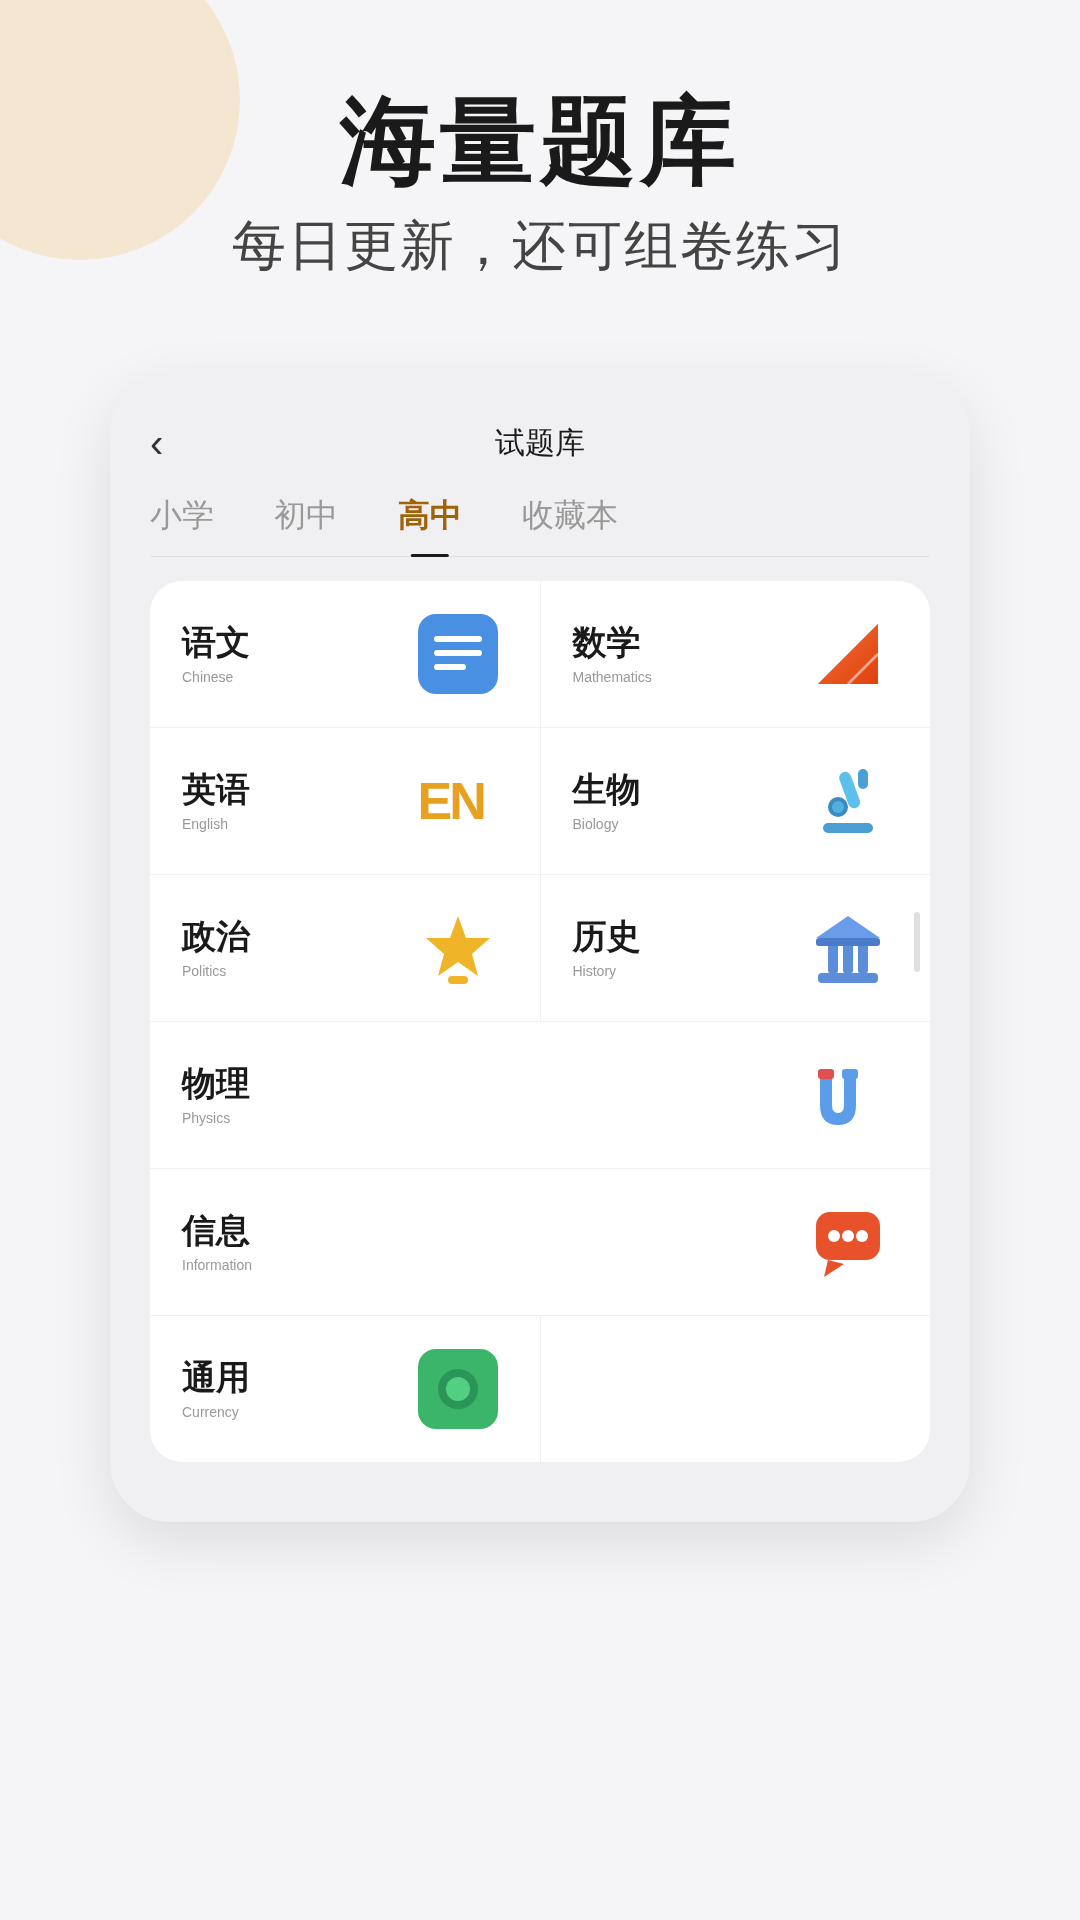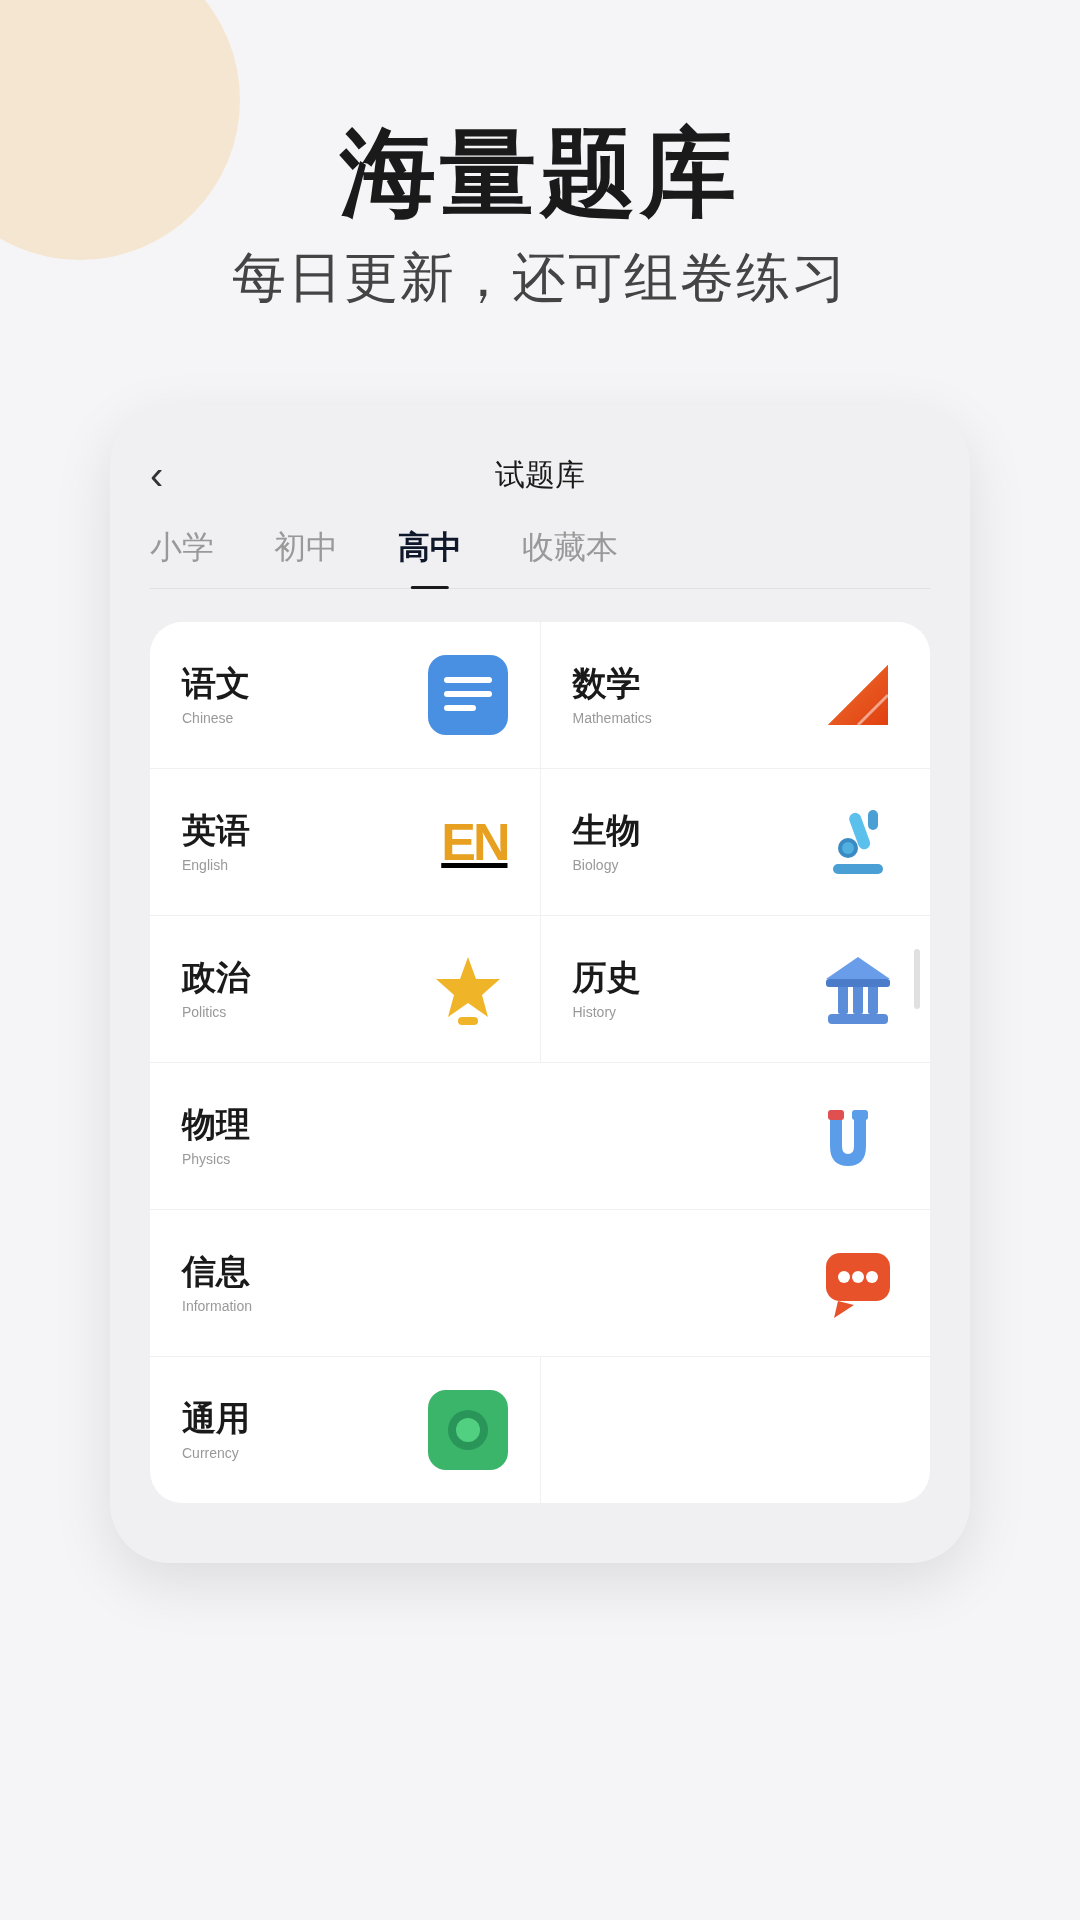--- a/index.html
+++ b/index.html
@@ -23,21 +23,21 @@
       height: 320px;
       background: #f5dfc0;
       border-radius: 50%;
       opacity: 0.7;
       z-index: 0;
     }
 
     .page-content {
       position: relative;
       z-index: 1;
-      padding-top: 120px;
+      padding-top: 88px;
       display: flex;
       flex-direction: column;
       align-items: center;
     }
 
     .hero-title {
       font-size: 96px;
       font-weight: 900;
       color: #1a1a1a;
       letter-spacing: 4px;
@@ -84,35 +84,35 @@
     .app-title {
       font-size: 30px;
       font-weight: 500;
       color: #1a1a1a;
     }
 
     
     .tab-bar {
       display: flex;
       gap: 60px;
-      margin-bottom: 33px;
+      margin-bottom: 24px;
       border-bottom: 1px solid #e0e0e0;
       padding-bottom: 12px;
     }
 
     .tab-item {
       font-size: 32px;
       color: #999;
       cursor: pointer;
       padding-bottom: 6px;
       position: relative;
     }
 
     .tab-item.active {
-      color: #0f172a;
+      color: #a16207;
       font-weight: 700;
     }
 
     .tab-item.active::after {
       content: '';
       position: absolute;
       bottom: -13px;
       left: 50%;
       transform: translateX(-50%);
       width: 60%;
@@ -168,23 +168,22 @@
       font-size: 14px;
       color: #999;
       margin-top: 6px;
     }
 
     .subject-icon {
       width: 90px;
       height: 90px;
       display: flex;
       align-items: center;
-      justify-content: flex-end;
+      justify-content: flex-start;
       flex-shrink: 0;
-      text-decoration: underline;
     }
 
     
     .scroll-hint {
       position: absolute;
       right: 10px;
       top: 50%;
       transform: translateY(-50%);
       width: 6px;
       height: 60px;

